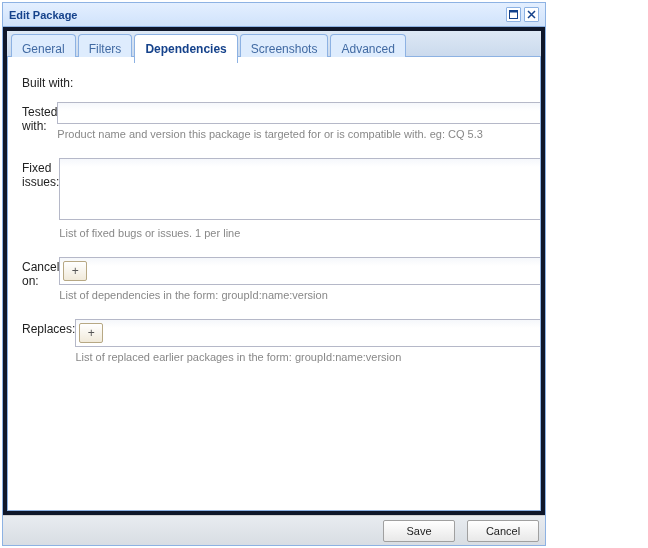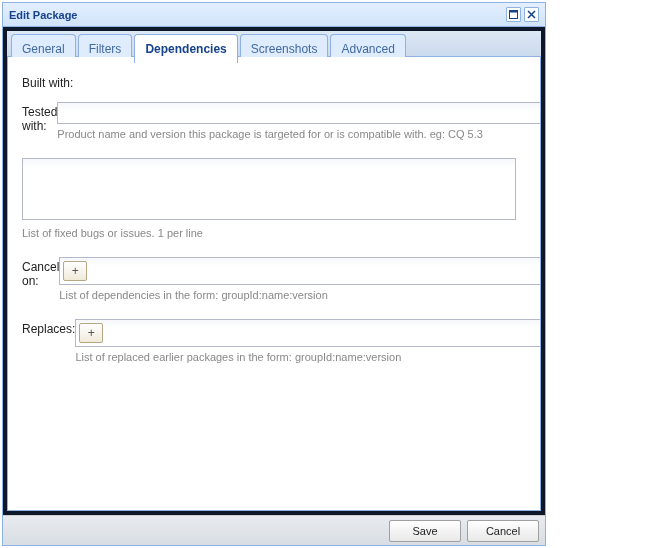--- a/index.html
+++ b/index.html
@@ -146,21 +146,21 @@
       color: #888;
       font-size: 11px;
       margin: 4px 0 14px 0;
     }
     .footer {
       border-top: 1px solid #d0d0d0;
       background: linear-gradient(to bottom, #e8ecf0 0%, #d8dde3 100%);
       padding: 4px 6px;
       display: flex;
       justify-content: flex-end;
-      gap: 6px;
+      gap: 12px;
       height: 30px;
       align-items: center;
     }
     .btn {
       min-width: 72px;
       height: 22px;
       border: 1px solid #a0a0a0;
       background: linear-gradient(to bottom, #ffffff 0%, #e8e8e8 100%);
       border-radius: 2px;
       cursor: pointer;
@@ -209,20 +209,21 @@
 
       <div class="field-row">
         <div class="field-label">Tested with:</div>
         <div class="field-body">
           <input type="text" class="text-input" value="" style="">
           <div class="hint">Product name and version this package is targeted for or is compatible with. eg: CQ 5.3</div>
         </div>
       </div>
 
       <div class="field-row">
+        <div class="field-label">Fixed issues:</div>
         <div class="field-body">
           <textarea class="text-area" style=""></textarea>
           <div class="hint">List of fixed bugs or issues. 1 per line</div>
         </div>
       </div>
 
       <div class="field-row">
         <div class="field-label">Cancel on:</div>
         <div class="field-body">
           <div class="multi-box">

